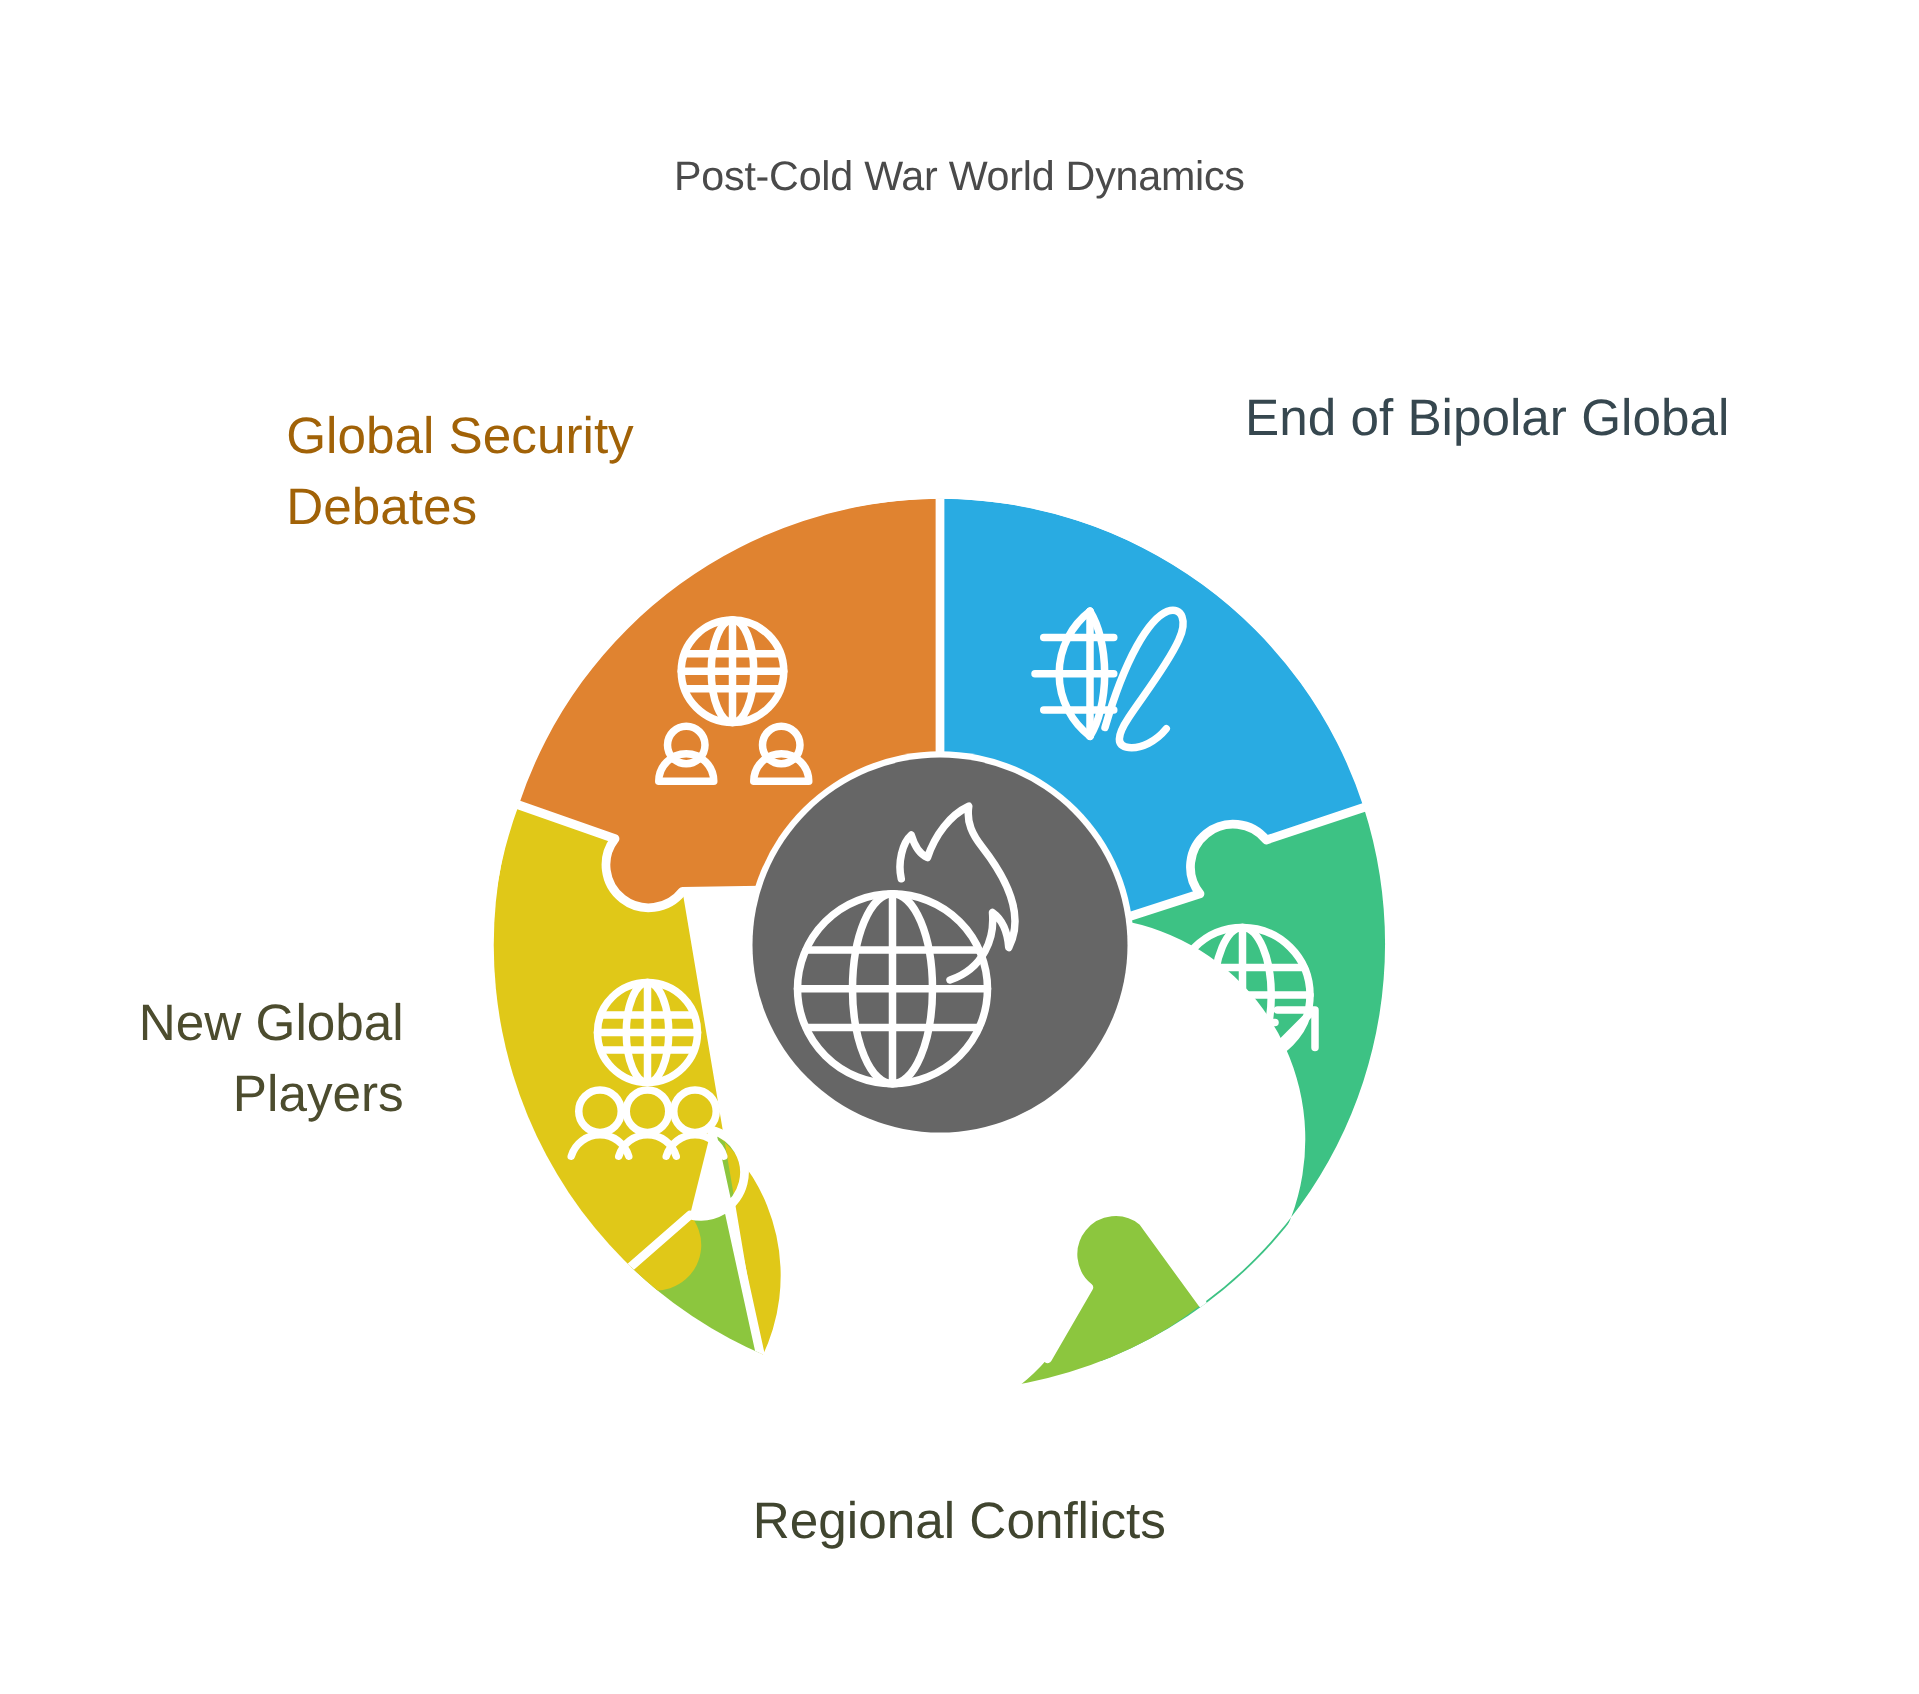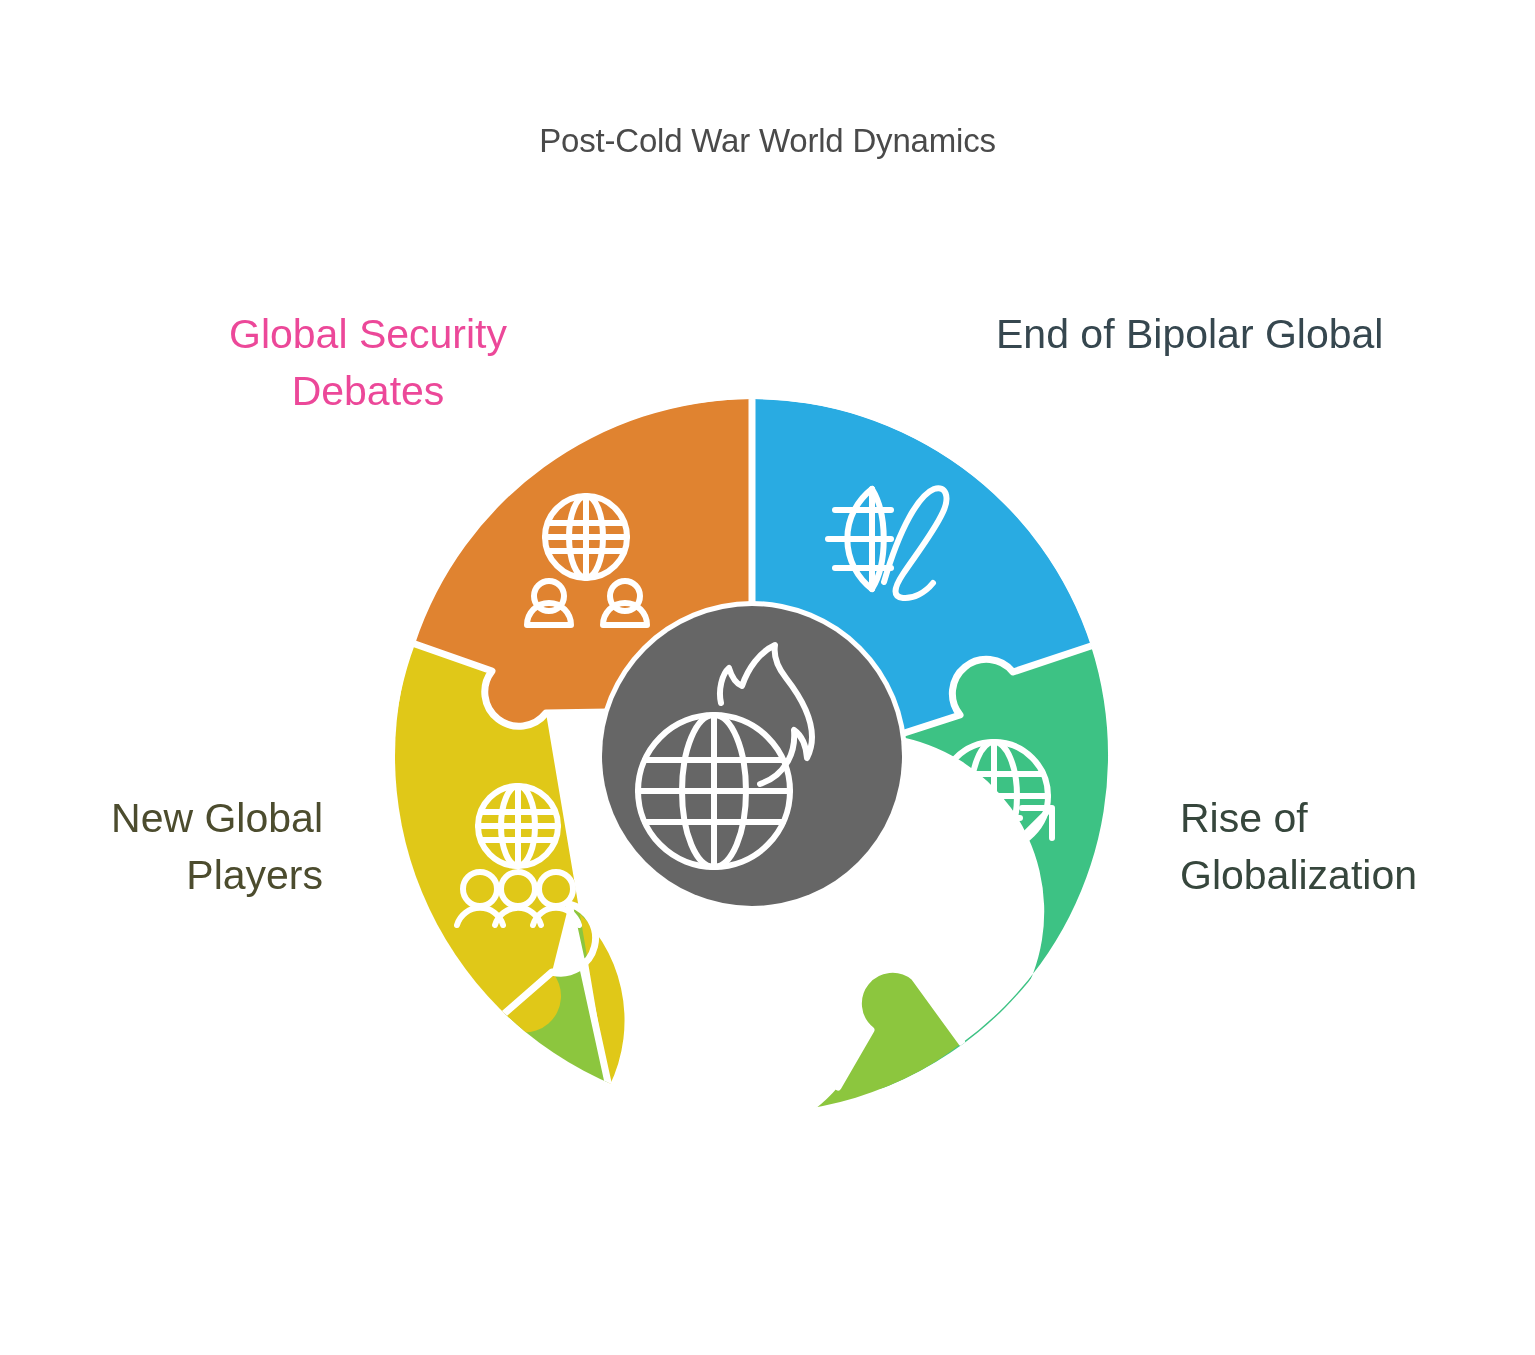--- a/index.html
+++ b/index.html
@@ -34,23 +34,23 @@
   }
   .label {
     position: absolute;
     font-size: 41px;
     font-weight: 400;
     line-height: 1.38;
     white-space: pre-line;
   }
   .label-tl {
     right: 1028px;
-    top: 306px;
-    text-align: center;
-    color: #ec4899;
+    top: 320px;
+    text-align: left;
+    color: #a16207;
   }
   .label-tr {
     left: 996px;
     top: 306px;
     text-align: left;
     color: #36474f;
   }
   .label-r {
     left: 1180px;
     top: 790px;
@@ -279,18 +279,17 @@
       <path d="M 527,625 A 22 22 0 0 1 571,625 Z"></path>
 
       <circle cx="625" cy="596" r="15"></circle>
       <path d="M 603,625 A 22 22 0 0 1 647,625 Z"></path>
     </g>
   </svg>
 
   <div class="label label-tl">Global Security
 Debates</div>
   <div class="label label-tr">End of Bipolar Global</div>
-  <div class="label label-r">Rise of
-Globalization</div>
   <div class="label label-l">New Global
 Players</div>
+  <div class="label label-b">Regional Conflicts</div>
 
 </div>
 
 </body></html>

